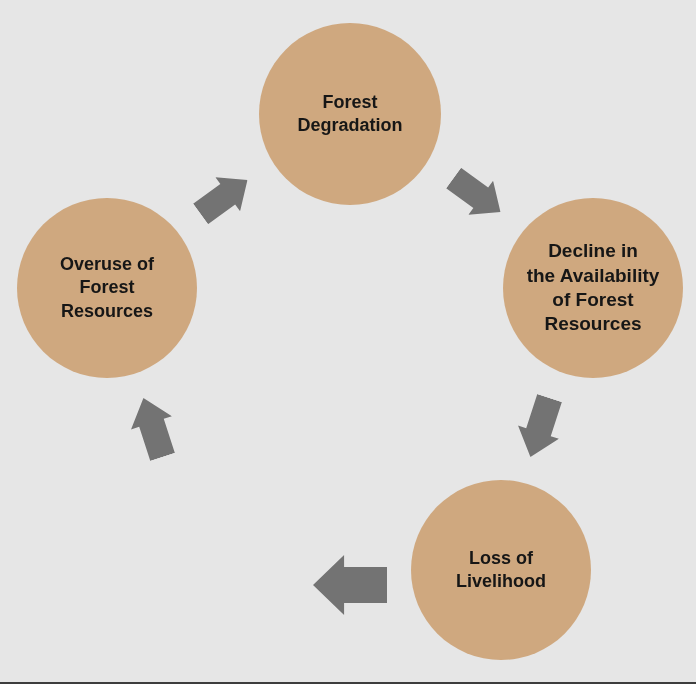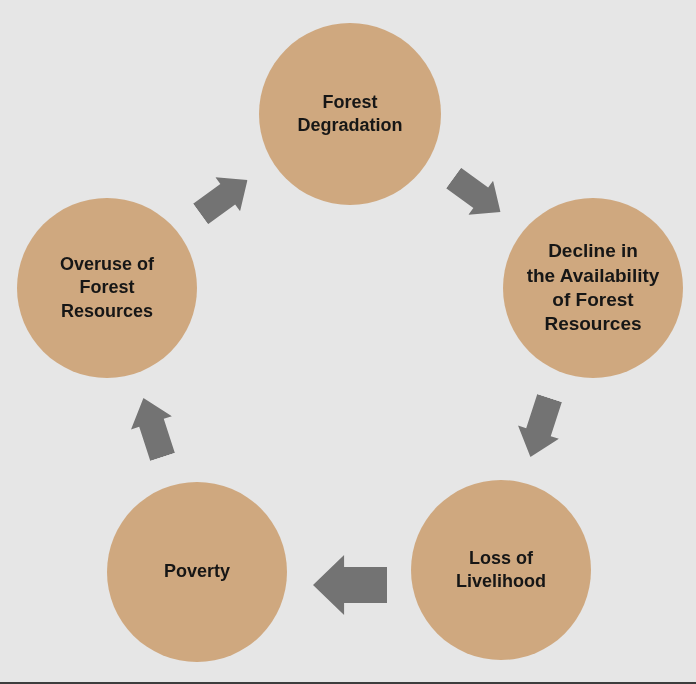--- a/index.html
+++ b/index.html
@@ -65,21 +65,20 @@
 Degradation</div>
 
   <div class="node node-decline">Decline in
 the Availability
 of Forest
 Resources</div>
 
   <div class="node node-loss">Loss of
 Livelihood</div>
 
-  <div class="node node-poverty">Poverty</div>
 
   <div class="node node-overuse">Overuse of
 Forest
 Resources</div>
 
   <div class="arrow arrow-1"></div>
   <div class="arrow arrow-2"></div>
   <div class="arrow arrow-3"></div>
   <div class="arrow arrow-4"></div>
   <div class="arrow arrow-5"></div>

